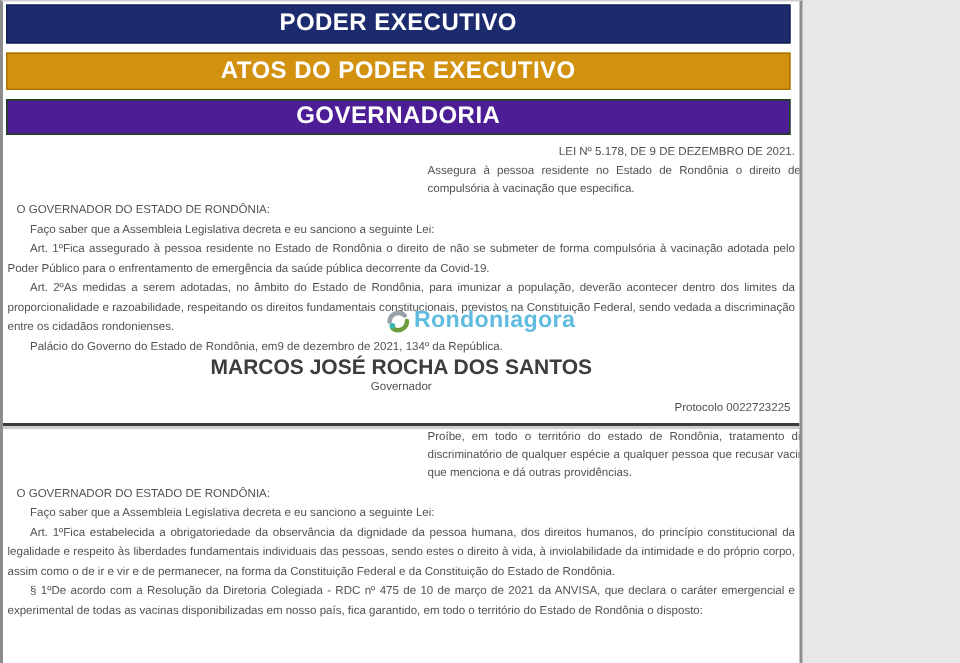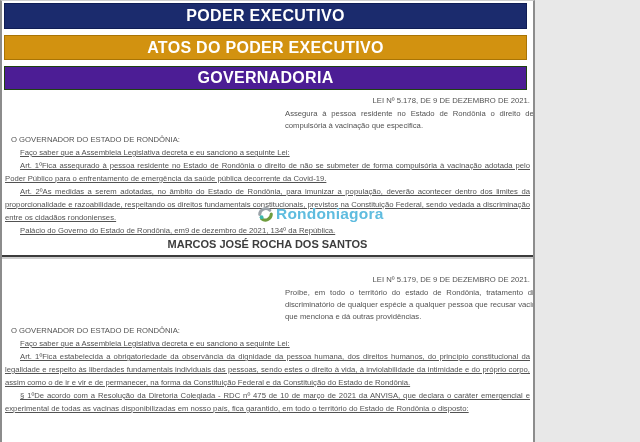--- a/index.html
+++ b/index.html
@@ -18,22 +18,22 @@
   }
   .bar-blue  { background:#1b2b6d; border-color:#101d55; }
   .bar-gold  { background:#d29210; border-color:#a87405; height:25px;text-align:center; }
   .bar-green { background:#4c1d95; border-color:#1f4310; height:24px; margin-bottom:0; }
   .sec { padding:0 3px; font-size:7.7px; line-height:13px; }
   .law-title { text-align:right; margin-top:4px; }
   .summary {
     margin-left:280px; width:354px; text-align:justify; line-height:12px; margin-top:1px;
   }
   .gov-line { padding-left:6px; margin-top:1px; }
-  .para { text-indent:15px; text-align:justify;text-decoration:underline; }
-  .sig-name { text-align:center; font-weight:bold; font-size:11px; color:#3d3d3d; margin-top:1px; }
+  .para { text-indent:15px; text-align:justify; }
+  .sig-name { text-align:center; font-weight:bold; font-size:14px; color:#3d3d3d; margin-top:1px; }
   .sig-role { text-align:center; }
   .protocol { text-align:right; padding-right:3px; margin-top:1px; }
   .rule { height:2px; background:#3c3c3c; margin-top:4px; box-shadow:0 2px 0 rgba(60,60,60,.25); }
   .sec2 .law-title { margin-top:16px; }
   .watermark {
     position:absolute; left:255px; top:204px; display:flex; align-items:center; gap:2px;
     pointer-events:none;
   }
   .watermark .wm-text {
     font-size:15.5px; font-weight:bold; color:#5fbcdf; letter-spacing:.2px;
@@ -60,26 +60,27 @@
 
   <div class="sec sec1">
     <div class="law-title">LEI Nº 5.178, DE 9 DE DEZEMBRO DE 2021.</div>
     <div class="summary">Assegura à pessoa residente no Estado de Rondônia o direito de não se submeter de forma compulsória à vacinação que especifica.</div>
     <div class="gov-line">O GOVERNADOR DO ESTADO DE RONDÔNIA:</div>
     <div class="para">Faço saber que a Assembleia Legislativa decreta e eu sanciono a seguinte Lei:</div>
     <div class="para">Art. 1ºFica assegurado à pessoa residente no Estado de Rondônia o direito de não se submeter de forma compulsória à vacinação adotada pelo Poder Público para o enfrentamento de emergência da saúde pública decorrente da Covid-19.</div>
     <div class="para">Art. 2ºAs medidas a serem adotadas, no âmbito do Estado de Rondônia, para imunizar a população, deverão acontecer dentro dos limites da proporcionalidade e razoabilidade, respeitando os direitos fundamentais constitucionais, previstos na Constituição Federal, sendo vedada a discriminação entre os cidadãos rondonienses.</div>
     <div class="para">Palácio do Governo do Estado de Rondônia, em9 de dezembro de 2021, 134º da República.</div>
     <div class="sig-name">MARCOS JOSÉ ROCHA DOS SANTOS</div>
+    <div class="sig-role">Governador</div>
+    <div class="protocol">Protocolo 0022723225</div>
   </div>
 
   <div class="rule"></div>
 
   <div class="sec sec2">
-    <div class="law-title">LEI Nº 5.179, DE 9 DE DEZEMBRO DE 2021.</div>
     <div class="summary">Proíbe, em todo o território do estado de Rondônia, tratamento diferenciado, constrangedor ou discriminatório de qualquer espécie a qualquer pessoa que recusar vacina contra a Covid-19, na forma que menciona e dá outras providências.</div>
     <div class="gov-line">O GOVERNADOR DO ESTADO DE RONDÔNIA:</div>
     <div class="para">Faço saber que a Assembleia Legislativa decreta e eu sanciono a seguinte Lei:</div>
     <div class="para">Art. 1ºFica estabelecida a obrigatoriedade da observância da dignidade da pessoa humana, dos direitos humanos, do princípio constitucional da legalidade e respeito às liberdades fundamentais individuais das pessoas, sendo estes o direito à vida, à inviolabilidade da intimidade e do próprio corpo, assim como o de ir e vir e de permanecer, na forma da Constituição Federal e da Constituição do Estado de Rondônia.</div>
     <div class="para">§ 1ºDe acordo com a Resolução da Diretoria Colegiada - RDC nº 475 de 10 de março de 2021 da ANVISA, que declara o caráter emergencial e experimental de todas as vacinas disponibilizadas em nosso país, fica garantido, em todo o território do Estado de Rondônia o disposto:</div>
   </div>
 
   <div class="watermark">
     <svg class="wm-icon" viewBox="0 0 20 20">
       <path d="M3.2 10a7 7 0 0 1 11.8-5" stroke="#9aa2a9" stroke-width="3.6" fill="none" stroke-linecap="round"></path>

